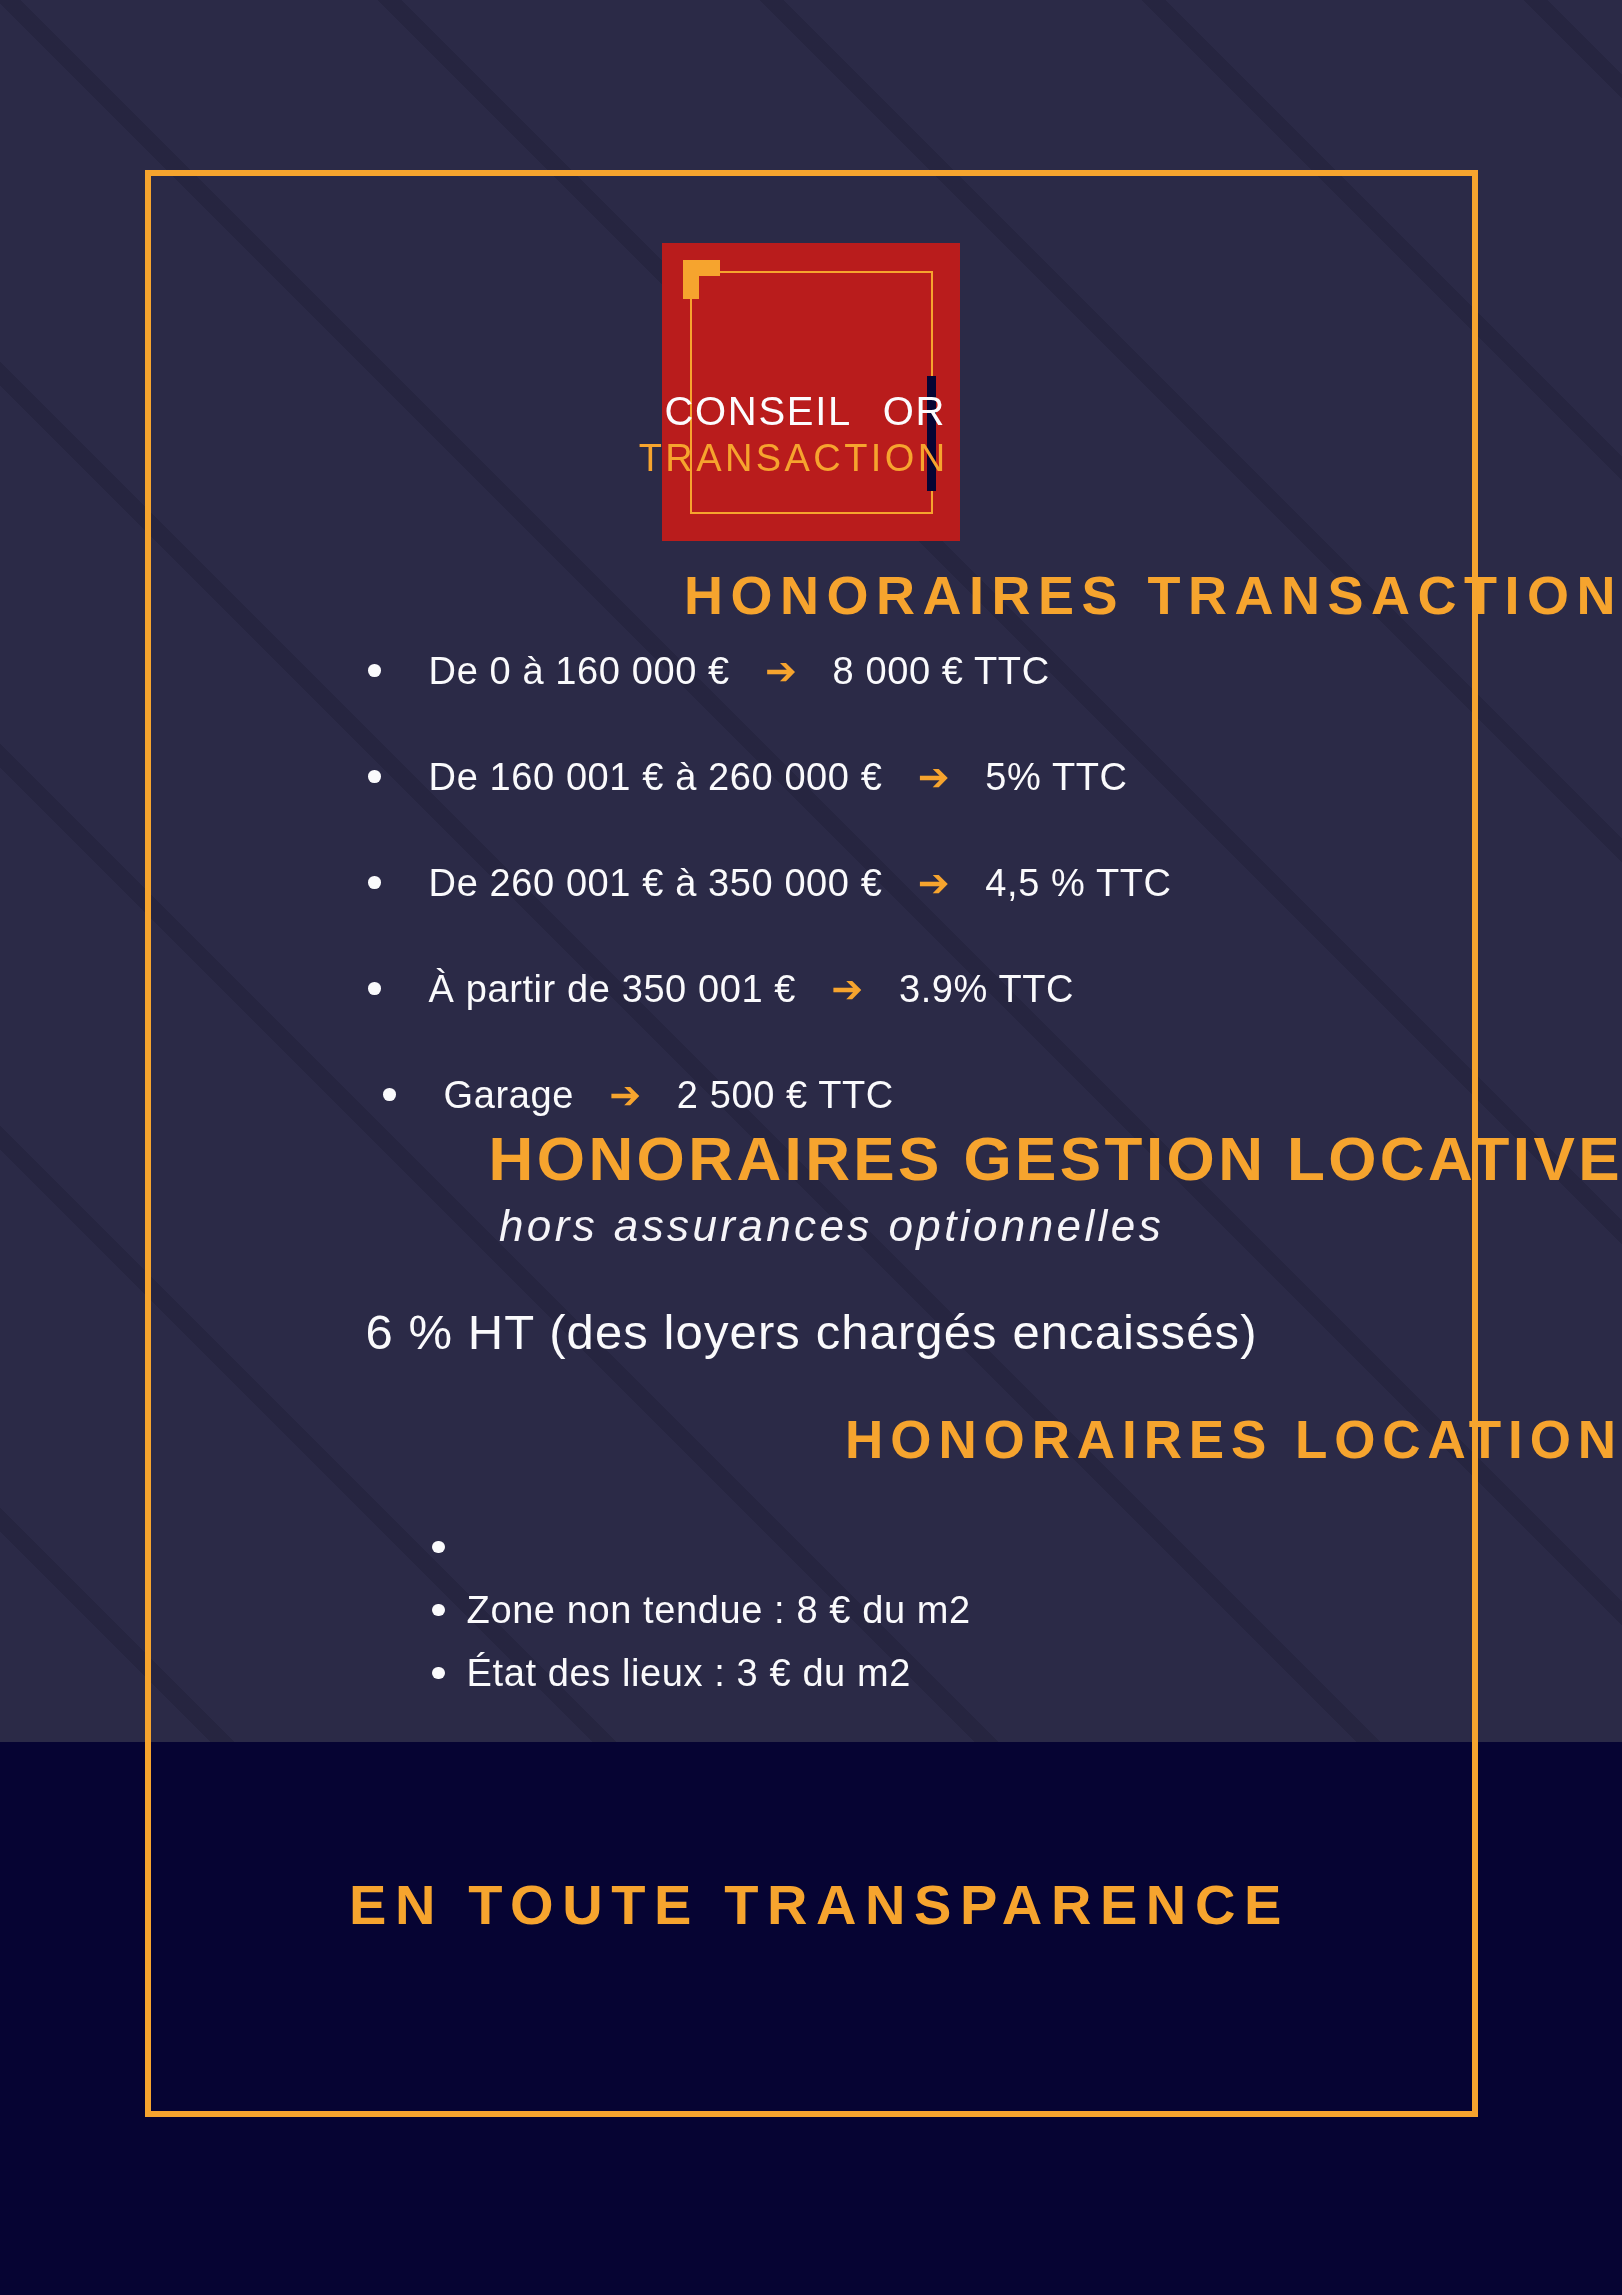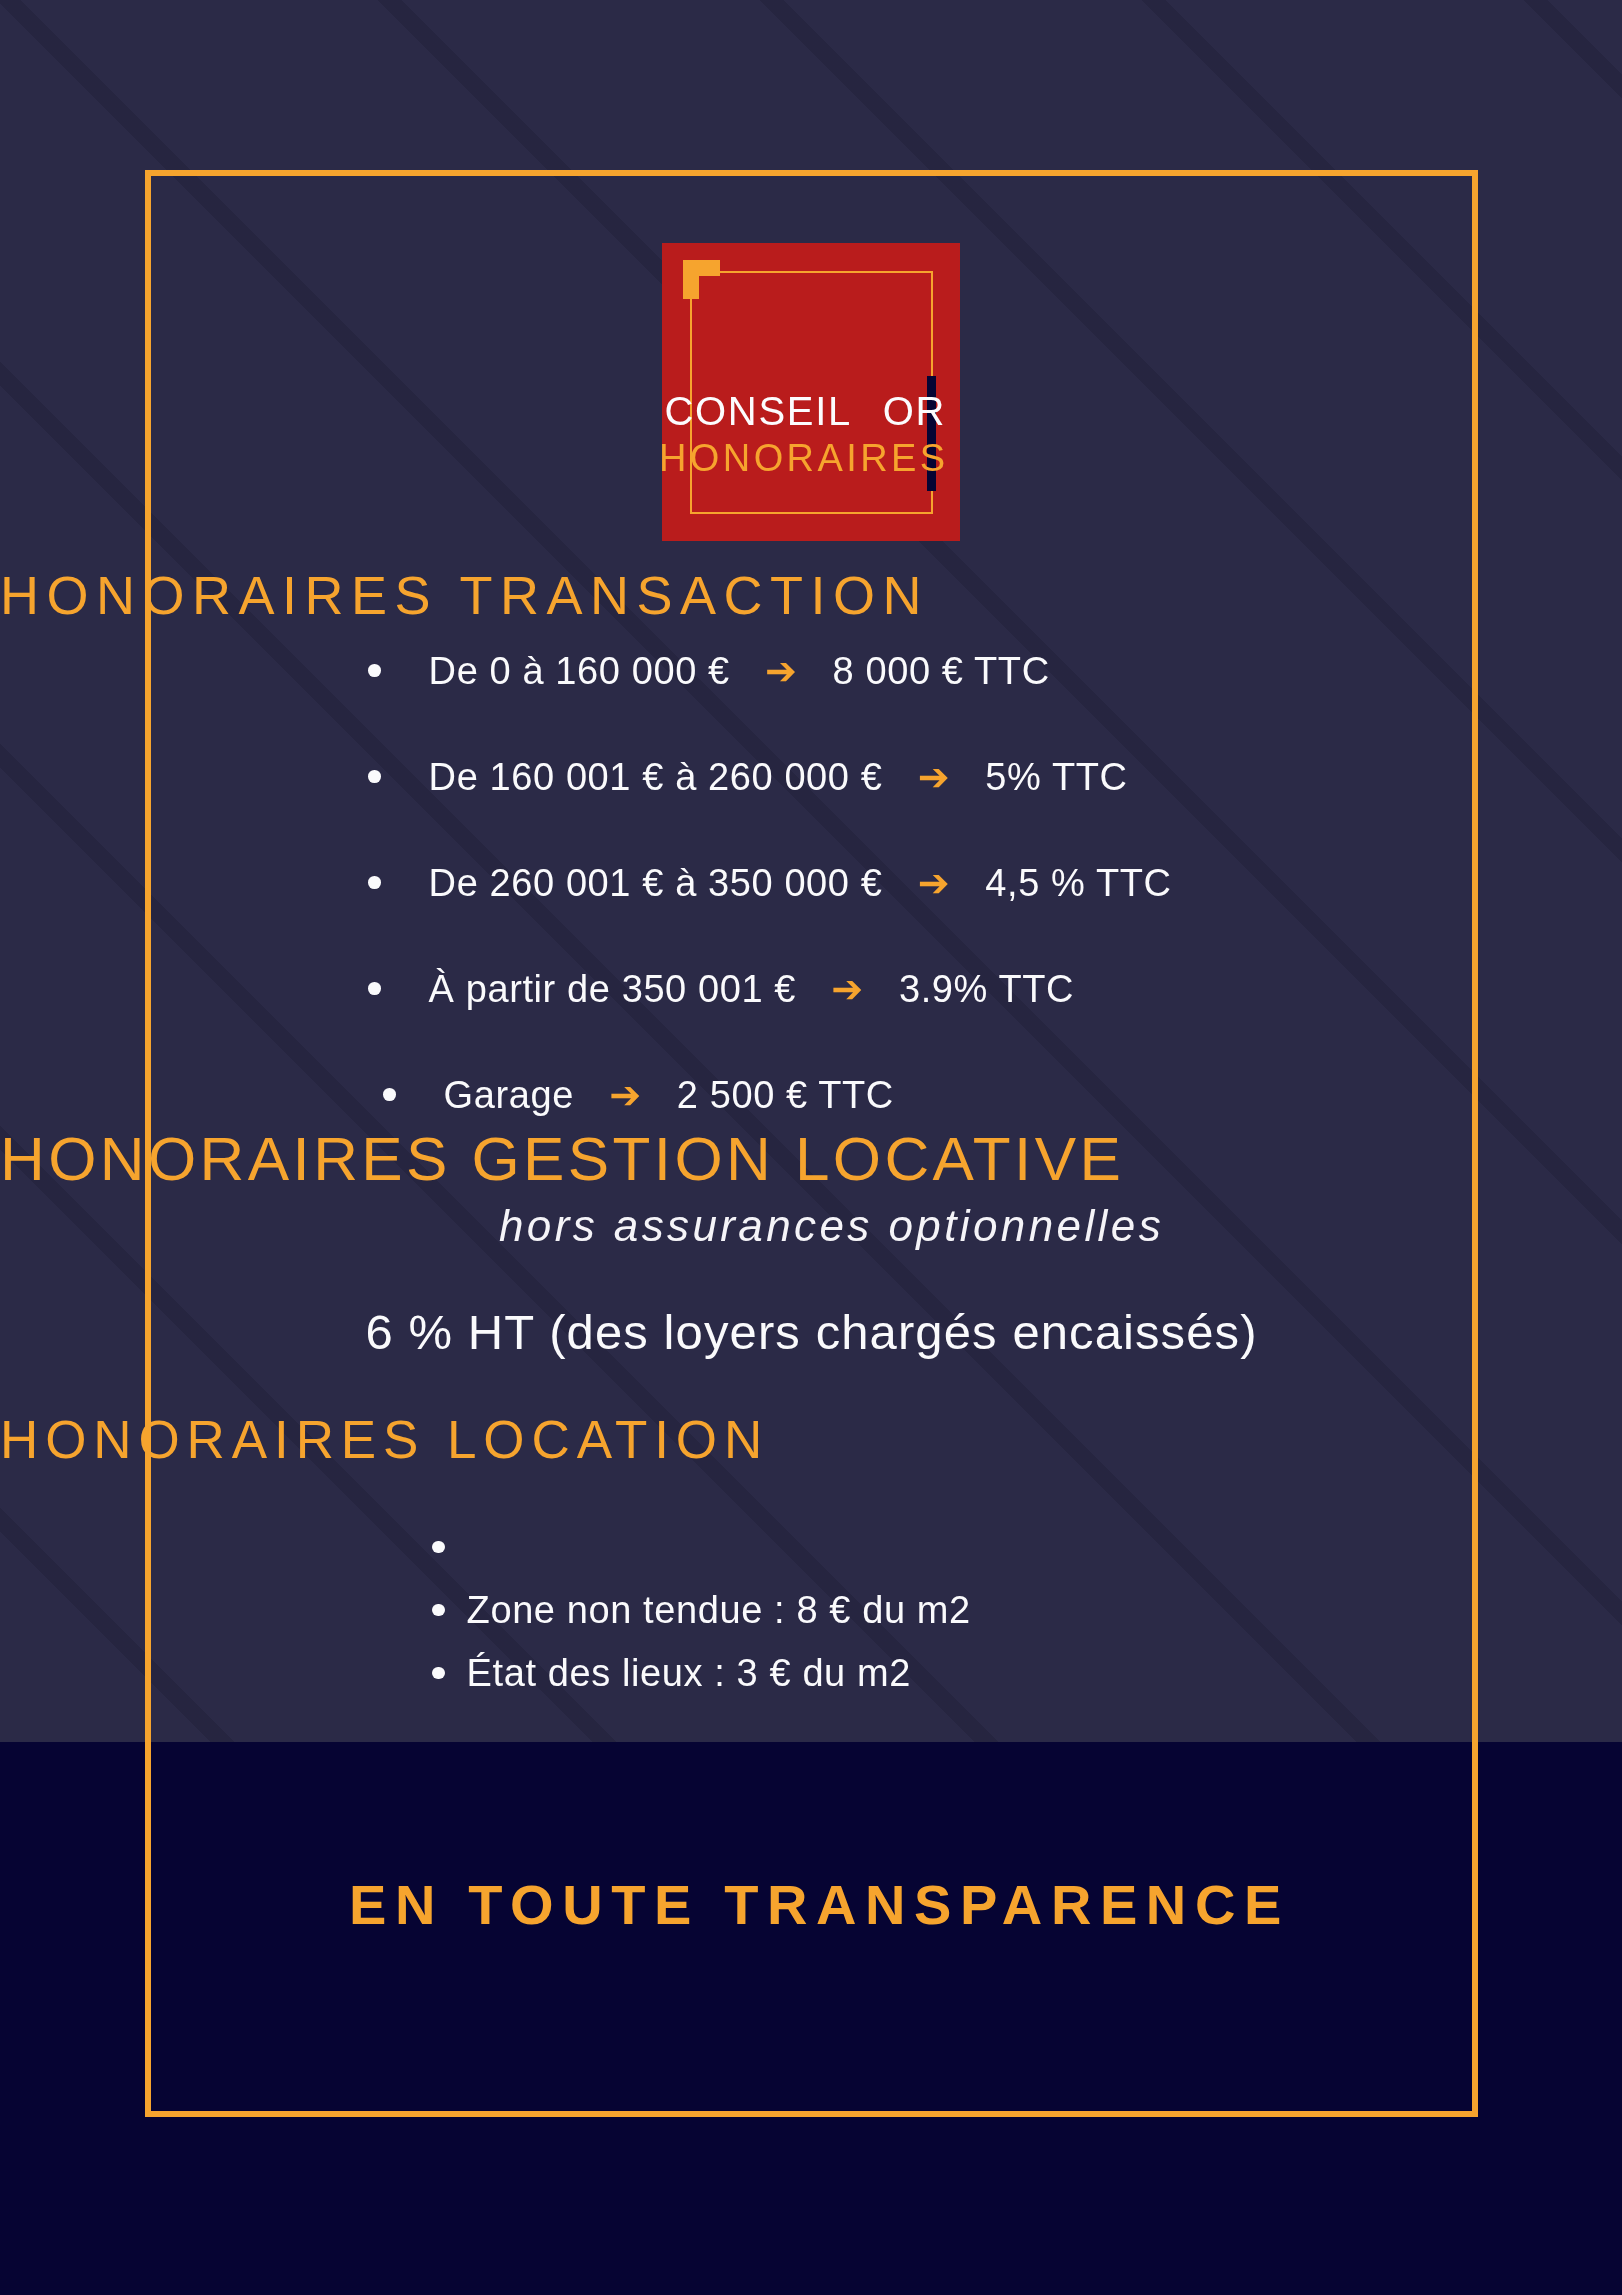--- a/index.html
+++ b/index.html
@@ -41,21 +41,21 @@
     font-size:40px; letter-spacing:1.7px; word-spacing:19.5px;
     color:#FCFCFE; line-height:1; white-space:nowrap;
   }
   .logo-name2 {
     position:absolute; right:11.5px; top:196px;
     font-size:38px; letter-spacing:3.4px;
     color:#F6A42E; line-height:1; white-space:nowrap;
   }
   .heading {
     position:absolute; left:0; width:100%; margin:0;
-    text-align:left; color:#F6A42E; font-weight:400; line-height:1;
+    text-align:right; color:#F6A42E; font-weight:700; line-height:1;
     white-space:nowrap;
   }
   .t1 { top:568px;  font-size:54px;  letter-spacing:7.5px; }
   .t2 { top:1128px; font-size:62px; letter-spacing:3.4px; }
   .t3 { top:1413px; font-size:53px;  letter-spacing:6.9px; }
   .subtitle {
     position:absolute; left:0; top:1204px; width:100%; text-align:center;
     font-style:italic; font-size:44px; letter-spacing:3.4px;
     color:#F5F4F8; line-height:1;padding-left:20px;
   }
@@ -99,21 +99,21 @@
   <div class="stripes"></div>
   <div class="band"></div>
   <div class="frame"></div>
 
   <div class="logo">
     <div class="logo-frame"></div>
     <div class="logo-gap"></div>
     <div class="corner-h"></div>
     <div class="corner-v"></div>
     <div class="logo-name1">CONSEIL OR</div>
-    <div class="logo-name2">HONORAIRES</div>
+    <div class="logo-name2">TRANSACTION</div>
   </div>
 
   <h1 class="heading t1">HONORAIRES TRANSACTION</h1>
 
   <ul class="fee-list tx-list">
     <li>
       <span class="dot"></span>
       <span>De 0 à 160 000 €</span>
       <span class="arrow">➔</span>
       <span>8 000 € TTC</span>

